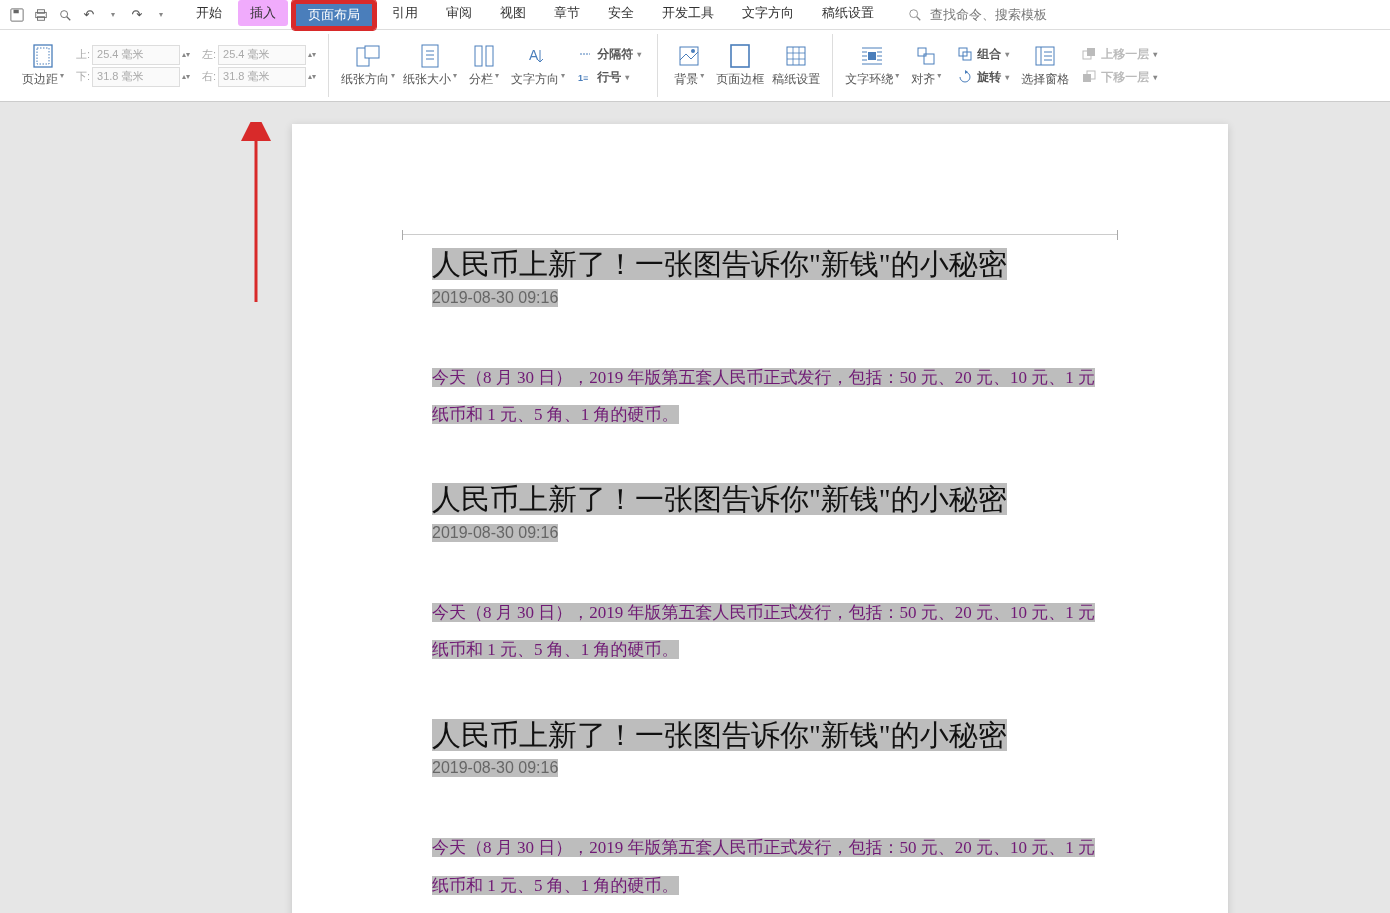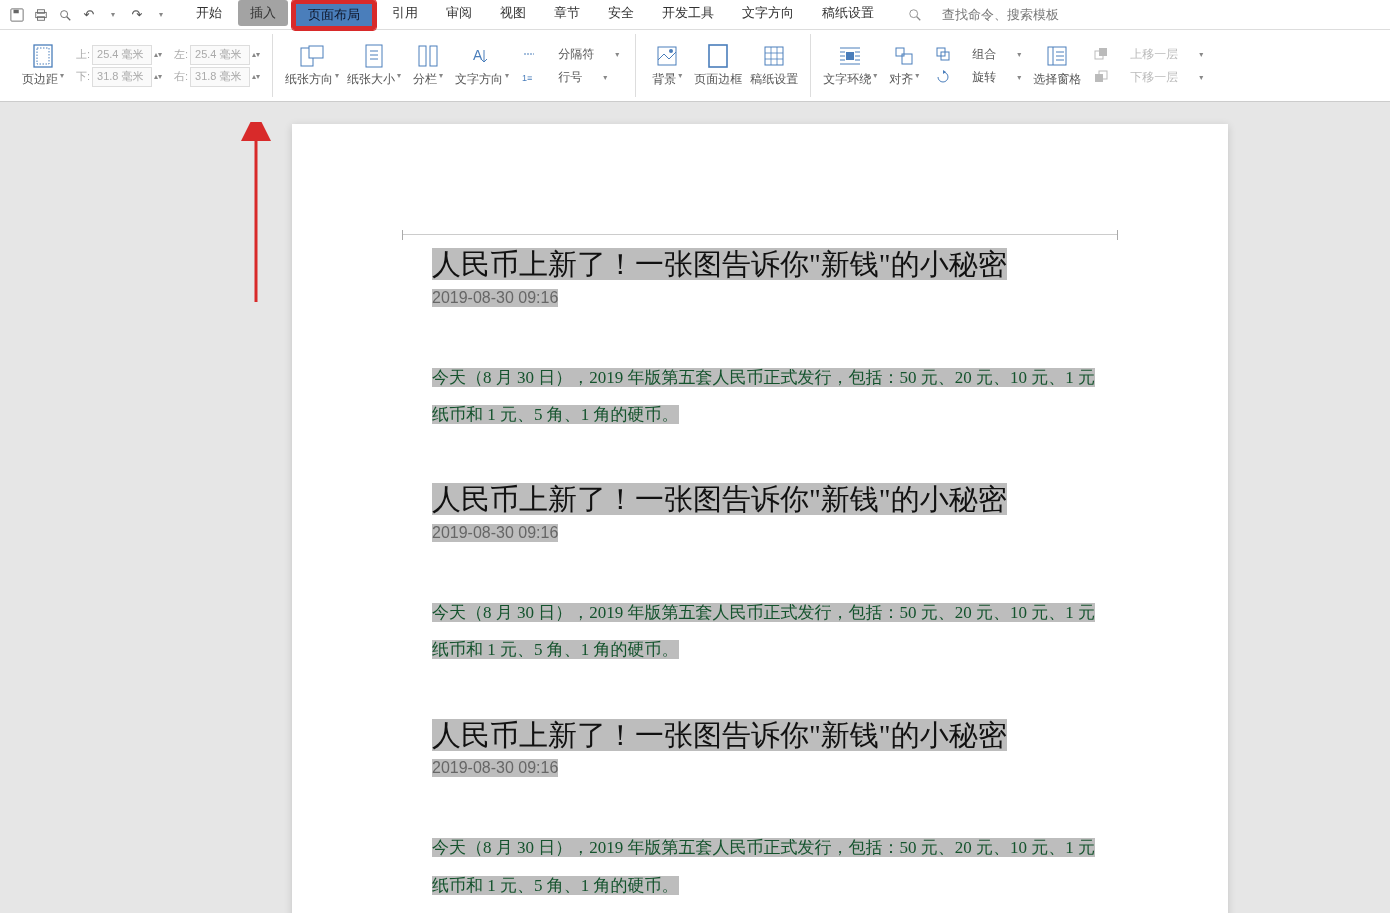--- a/index.html
+++ b/index.html
@@ -43,38 +43,38 @@
     gap: 0;
   }
   .tab {
     padding: 4px 12px;
     cursor: pointer;
     color: #333;
     font-size: 13px;
     border-radius: 3px;
     margin: 0 2px;
   }
-  .tab.hover-gray { background: #a3a3a3; }
+  .tab.hover-gray { background: #f0abfc; }
   .tab.active {
     background: #4a7ebb;
-    color: #0f172a;
+    color: #ffffff;
     border: 3px solid #d82a2a;
     outline: 1px solid #d82a2a;
   }
   .tab.highlighted-box {
     border: 4px solid #d82a2a;
     padding: 2px 12px;
   }
   .search {
     margin-left: 20px;
     display: flex;
     align-items: center;
     color: #777;
     font-size: 13px;
-    gap: 20px;
+    gap: 8px;
   }
 
   .ribbon {
     background: #fff;
     height: 72px;
     display: flex;
     align-items: center;
     padding: 4px 10px;
     border-bottom: 1px solid #ccc;
     gap: 0;
@@ -122,43 +122,44 @@
   }
   .margin-row {
     display: flex;
     align-items: center;
     gap: 2px;
     font-size: 11px;
     color: #aaa;
   }
   .margin-row .ml { width: 18px; text-align:right; }
   .margin-row input {
-    width: 60px;
+    width: 88px;
     height: 20px;
     border: 1px solid #ddd;
     font-size: 11px;
     padding: 0 4px;
     color: #aaa;
     background: #fafafa;
   }
   .hstack {
     display: flex;
     flex-direction: column;
     gap: 2px;
     padding: 0 4px;
   }
   .hitem {
     display: flex;
     align-items: center;
-    gap: 21px;
+    gap: 4px;
     font-size: 12px;
     color: #555;
     padding: 2px 4px;
     cursor: pointer;
     white-space: nowrap;
+    font-weight: bold;
   }
   .hitem.disabled { color: #bbb; justify-content: space-between; }
   .hitem .mini-icon {
     width: 16px; height: 16px;
     display: inline-flex; align-items:center; justify-content:center;
   }
   .caret { font-size: 8px; color: #888; }
 
   .workspace {
     background: #e6e6e6;
@@ -203,21 +204,21 @@
     font-family: Arial, sans-serif;
     font-size: 16px;
     color: #666;
     margin-top: 4px;
     margin-bottom: 37px;
     display:inline-block;
   }
   .body {
     font-family: "SimSun","宋体","Microsoft YaHei",serif;
     font-size: 17px;
-    color: #14532d;
+    color: #701a75;
     line-height: 2.2;
     display:inline;
   }
 
   .arrow-svg {
     position: absolute;
     left: 240px;
     top: 20px;
     pointer-events: none;
     z-index: 50;

